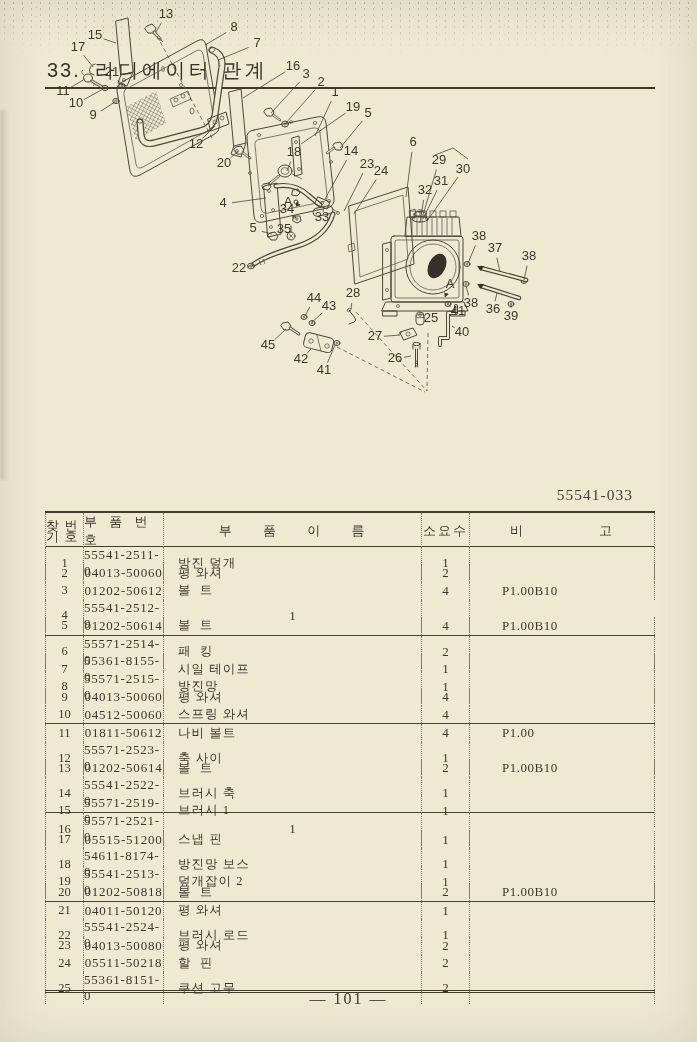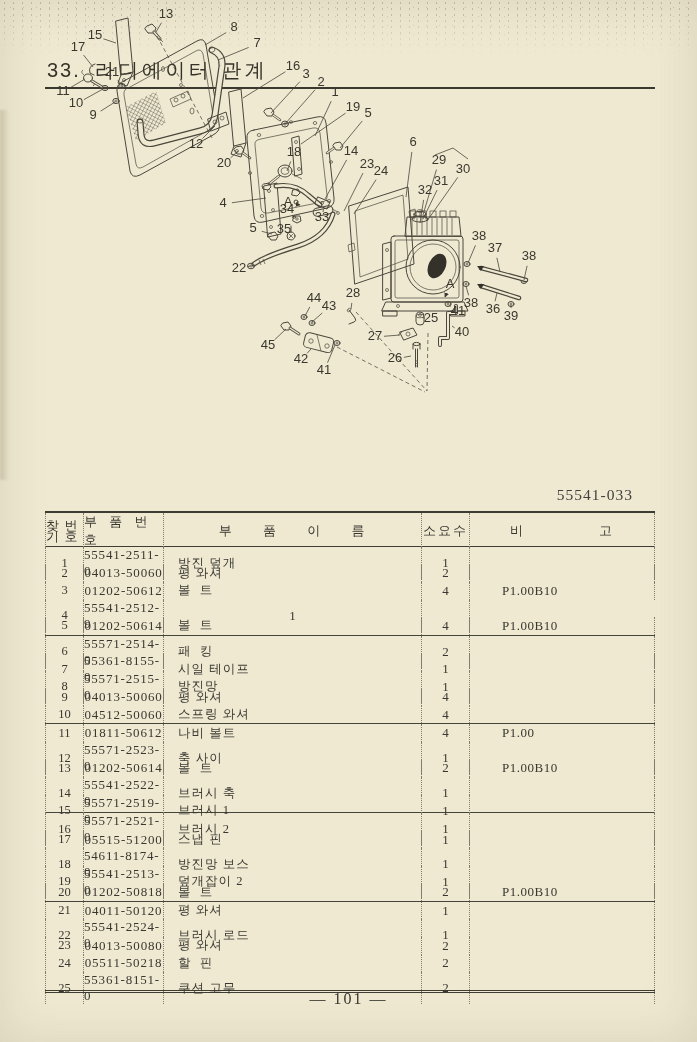--- a/index.html
+++ b/index.html
@@ -550,21 +550,20 @@
       <div class="trow group-end">
         <div class="cell c-no">15</div>
         <div class="cell c-pn">55571-2519-0</div>
         <div class="cell c-name">브러시 1</div>
         <div class="cell c-qty">1</div>
         <div class="cell c-rem"></div>
       </div>
       <div class="trow">
         <div class="cell c-no">16</div>
         <div class="cell c-pn">55571-2521-0</div>
-        <div class="cell c-name">브러시 2</div>
         <div class="cell c-qty">1</div>
         <div class="cell c-rem"></div>
       </div>
       <div class="trow">
         <div class="cell c-no">17</div>
         <div class="cell c-pn">05515-51200</div>
         <div class="cell c-name">스냅 핀</div>
         <div class="cell c-qty">1</div>
         <div class="cell c-rem"></div>
       </div>

